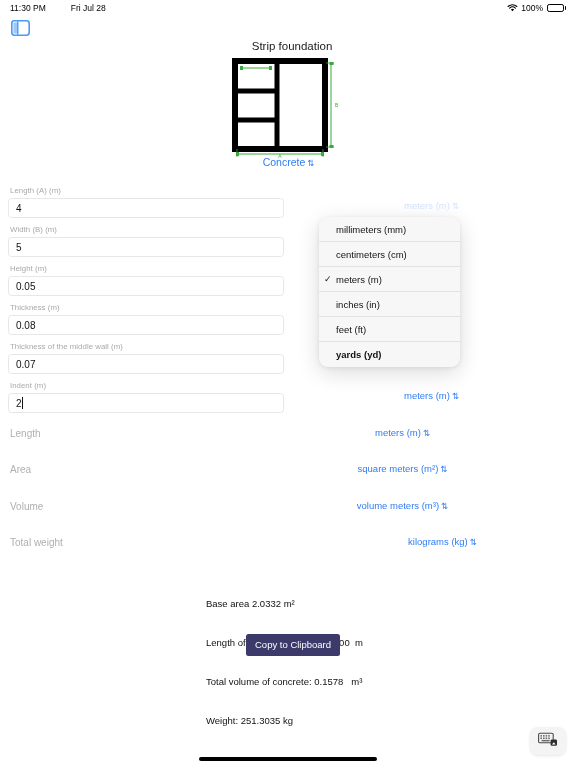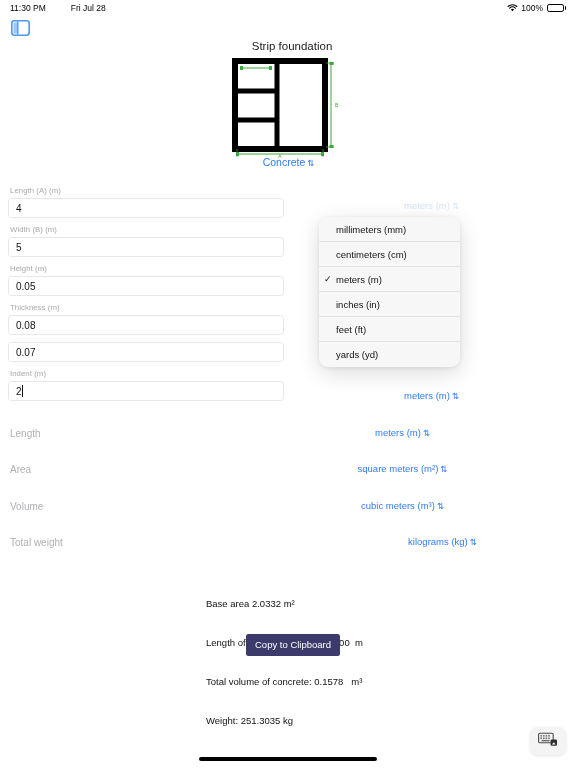--- a/index.html
+++ b/index.html
@@ -88,21 +88,21 @@
     background: #f2f2f4; border-radius: 9px; overflow: hidden;
     box-shadow: 0 6px 22px rgba(0,0,0,0.14), 0 1px 4px rgba(0,0,0,0.08);
     z-index: 30;
   }
   .menu-item {
     height: 25px; display: flex; align-items: center;
     font-size: 9.5px; color: #111; padding-left: 17px;
     border-bottom: 0.7px solid #e2e2e5; position: relative;
     background: #f7f7f8; cursor: pointer;
   }
-  .menu-item:last-child { border-bottom: none; }
+  .menu-item:last-child { border-bottom: none; font-weight: bold; }
   .menu-item .check {
     position: absolute; left: 5px; font-size: 9px; color: #111;
   }
 
   
   .scrim {
     position: absolute; left: 300px; top: 186px; width: 276px; height: 200px;
     background: radial-gradient(ellipse at 55% 50%, rgba(255,255,255,0.92) 0%, rgba(255,255,255,0.82) 45%, rgba(255,255,255,0.0) 78%);
     z-index: 20; pointer-events: none;
   }
@@ -227,20 +227,21 @@
   </div>
 
   <div class="field">
     <span class="field-label">Thickness (m)</span>
     <div class="field-input">
       <span>0.08</span>
     </div>
   </div>
 
   <div class="field">
+    <span class="field-label">Thickness of the middle wall (m)</span>
     <div class="field-input">
       <span>0.07</span>
     </div>
   </div>
 
   <div class="field">
     <span class="field-label">Indent (m)</span>
     <div class="field-input">
       <span>2</span>
         <span class="caret"></span>
@@ -286,21 +287,21 @@
   <span>meters (m)</span><span class="chev">⇅</span>
 </div>
 
 <div class="res-label" style="top:464px;">Area</div>
 <div class="unit-sel" style="left:402px; top:463px;">
   <span>square meters (m²)</span><span class="chev">⇅</span>
 </div>
 
 <div class="res-label" style="top:501px;">Volume</div>
 <div class="unit-sel" style="left:402px; top:500px;">
-  <span>cubic meters (m³)</span><span class="chev">⇅</span>
+  <span>volume meters (m³)</span><span class="chev">⇅</span>
 </div>
 
 <div class="res-label" style="top:537px;">Total weight</div>
 <div class="unit-sel" style="left:402px; top:536px;margin-left:40px;">
   <span>kilograms (kg)</span><span class="chev">⇅</span>
 </div>
 
 <div class="results">
   <div>Base area 2.0332 m²</div>
   <div>Length of the whole tape: 26.8400  m</div>

